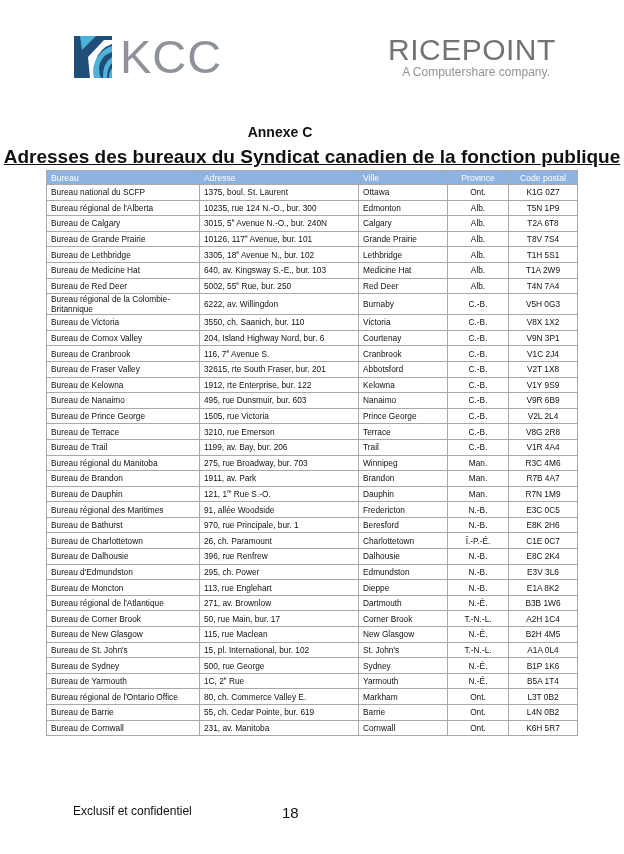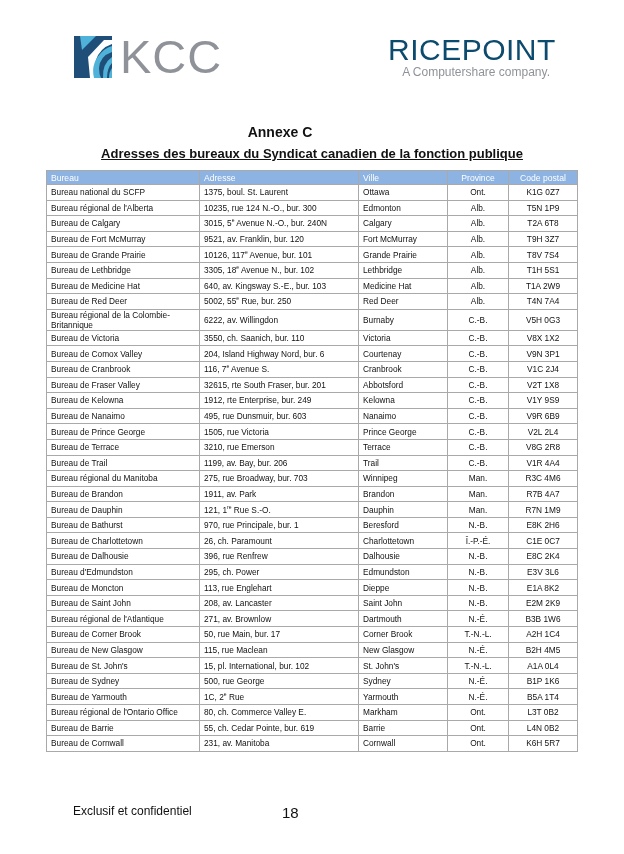--- a/index.html
+++ b/index.html
@@ -1,24 +1,24 @@
 <!DOCTYPE html>
 <html><head>
 <meta charset="utf-8">
 <style>
   html, body { margin: 0; padding: 0; background: #ffffff; }
   body { width: 624px; height: 854px; position: relative; overflow: hidden; font-family: "Liberation Sans", sans-serif; color: #111; }
   .logo-kcc { position: absolute; left: 74px; top: 36px; height: 42px; display: flex; align-items: flex-end; }
   .logo-kcc svg { display: block; }
   .kcc-text { font-family: "Liberation Sans", sans-serif; font-size: 47px; color: #8f9399; letter-spacing: 1px; margin-left: 8px; line-height: 42px; font-weight: normal; }
   .logo-rp { position: absolute; left: 388px; top: 34px; width: 162px; text-align: right; }
-  .rp-name { font-size: 30px; color: #0c4a6e; letter-spacing: 0.5px; line-height: 32px; }
+  .rp-name { font-size: 30px; color: #737373; letter-spacing: 0.5px; line-height: 32px; }
   .rp-tag { font-size: 12px; color: #8f9399; line-height: 12px; margin-top: 0px; }
   .annex { position: absolute; top: 124px; left: 0; width: 560px; text-align: center; font-weight: bold; font-size: 14px; }
-  .doc-title { position: absolute; top: 146px; left: 0; width: 624px; text-align: center; font-weight: bold; font-size: 13px; text-decoration: underline; }
+  .doc-title { position: absolute; top: 146px; left: 0; width: 624px; text-align: center; font-weight: bold; font-size: 19px; text-decoration: underline; }
   table.offices { position: absolute; left: 46px; top: 170px; border-collapse: collapse; width: 531px; table-layout: fixed; font-size: 8.3px; }
   table.offices th, table.offices td { border: 1px solid #a9a9a9; padding: 0 4px; height: 14.6px; line-height: 10px; white-space: nowrap; overflow: hidden; }
   table.offices th { background: #8db3e2; color: #ffffff; font-weight: normal; text-align: left; font-size: 8.6px; height: 13px; }
   table.offices th.c, table.offices td.c { text-align: center; }
   table.offices td.wrap { white-space: normal; }
   sup { font-size: 5px; line-height: 0; vertical-align: super; }
   .footer-left { position: absolute; left: 73px; top: 804px; font-size: 12px; text-align: right; }
   .footer-page { position: absolute; left: 282px; top: 804px; font-size: 15px; }
 </style>
 </head>
@@ -78,27 +78,20 @@
         <td class="c">T5N 1P9</td>
       </tr>
       <tr>
         <td>Bureau de Calgary</td>
         <td>3015, 5<sup>e</sup> Avenue N.-O., bur. 240N</td>
         <td>Calgary</td>
         <td class="c">Alb.</td>
         <td class="c">T2A 6T8</td>
       </tr>
       <tr>
-        <td>Bureau de Fort McMurray</td>
-        <td>9521, av. Franklin, bur. 120</td>
-        <td>Fort McMurray</td>
-        <td class="c">Alb.</td>
-        <td class="c">T9H 3Z7</td>
-      </tr>
-      <tr>
         <td>Bureau de Grande Prairie</td>
         <td>10126, 117<sup>e</sup> Avenue, bur. 101</td>
         <td>Grande Prairie</td>
         <td class="c">Alb.</td>
         <td class="c">T8V 7S4</td>
       </tr>
       <tr>
         <td>Bureau de Lethbridge</td>
         <td>3305, 18<sup>e</sup> Avenue N., bur. 102</td>
         <td>Lethbridge</td>
@@ -149,21 +142,21 @@
       </tr>
       <tr>
         <td>Bureau de Fraser Valley</td>
         <td>32615, rte South Fraser, bur. 201</td>
         <td>Abbotsford</td>
         <td class="c">C.-B.</td>
         <td class="c">V2T 1X8</td>
       </tr>
       <tr>
         <td>Bureau de Kelowna</td>
-        <td>1912, rte Enterprise, bur. 249</td>
+        <td>1912, rte Enterprise, bur. 122</td>
         <td>Kelowna</td>
         <td class="c">C.-B.</td>
         <td class="c">V1Y 9S9</td>
       </tr>
       <tr>
         <td>Bureau de Nanaimo</td>
         <td>495, rue Dunsmuir, bur. 603</td>
         <td>Nanaimo</td>
         <td class="c">C.-B.</td>
         <td class="c">V9R 6B9</td>
@@ -204,20 +197,27 @@
         <td class="c">R7B 4A7</td>
       </tr>
       <tr>
         <td>Bureau de Dauphin</td>
         <td>121, 1<sup>re</sup> Rue S.-O.</td>
         <td>Dauphin</td>
         <td class="c">Man.</td>
         <td class="c">R7N 1M9</td>
       </tr>
       <tr>
+        <td>Bureau régional des Maritimes</td>
+        <td>91, allée Woodside</td>
+        <td>Fredericton</td>
+        <td class="c">N.-B.</td>
+        <td class="c">E3C 0C5</td>
+      </tr>
+      <tr>
         <td>Bureau de Bathurst</td>
         <td>970, rue Principale, bur. 1</td>
         <td>Beresford</td>
         <td class="c">N.-B.</td>
         <td class="c">E8K 2H6</td>
       </tr>
       <tr>
         <td>Bureau de Charlottetown</td>
         <td>26, ch. Paramount</td>
         <td>Charlottetown</td>
@@ -239,27 +239,20 @@
         <td class="c">E3V 3L6</td>
       </tr>
       <tr>
         <td>Bureau de Moncton</td>
         <td>113, rue Englehart</td>
         <td>Dieppe</td>
         <td class="c">N.-B.</td>
         <td class="c">E1A 8K2</td>
       </tr>
       <tr>
-        <td>Bureau de Saint John</td>
-        <td>208, av. Lancaster</td>
-        <td>Saint John</td>
-        <td class="c">N.-B.</td>
-        <td class="c">E2M 2K9</td>
-      </tr>
-      <tr>
         <td>Bureau régional de l'Atlantique</td>
         <td>271, av. Brownlow</td>
         <td>Dartmouth</td>
         <td class="c">N.-É.</td>
         <td class="c">B3B 1W6</td>
       </tr>
       <tr>
         <td>Bureau de Corner Brook</td>
         <td>50, rue Main, bur. 17</td>
         <td>Corner Brook</td>

